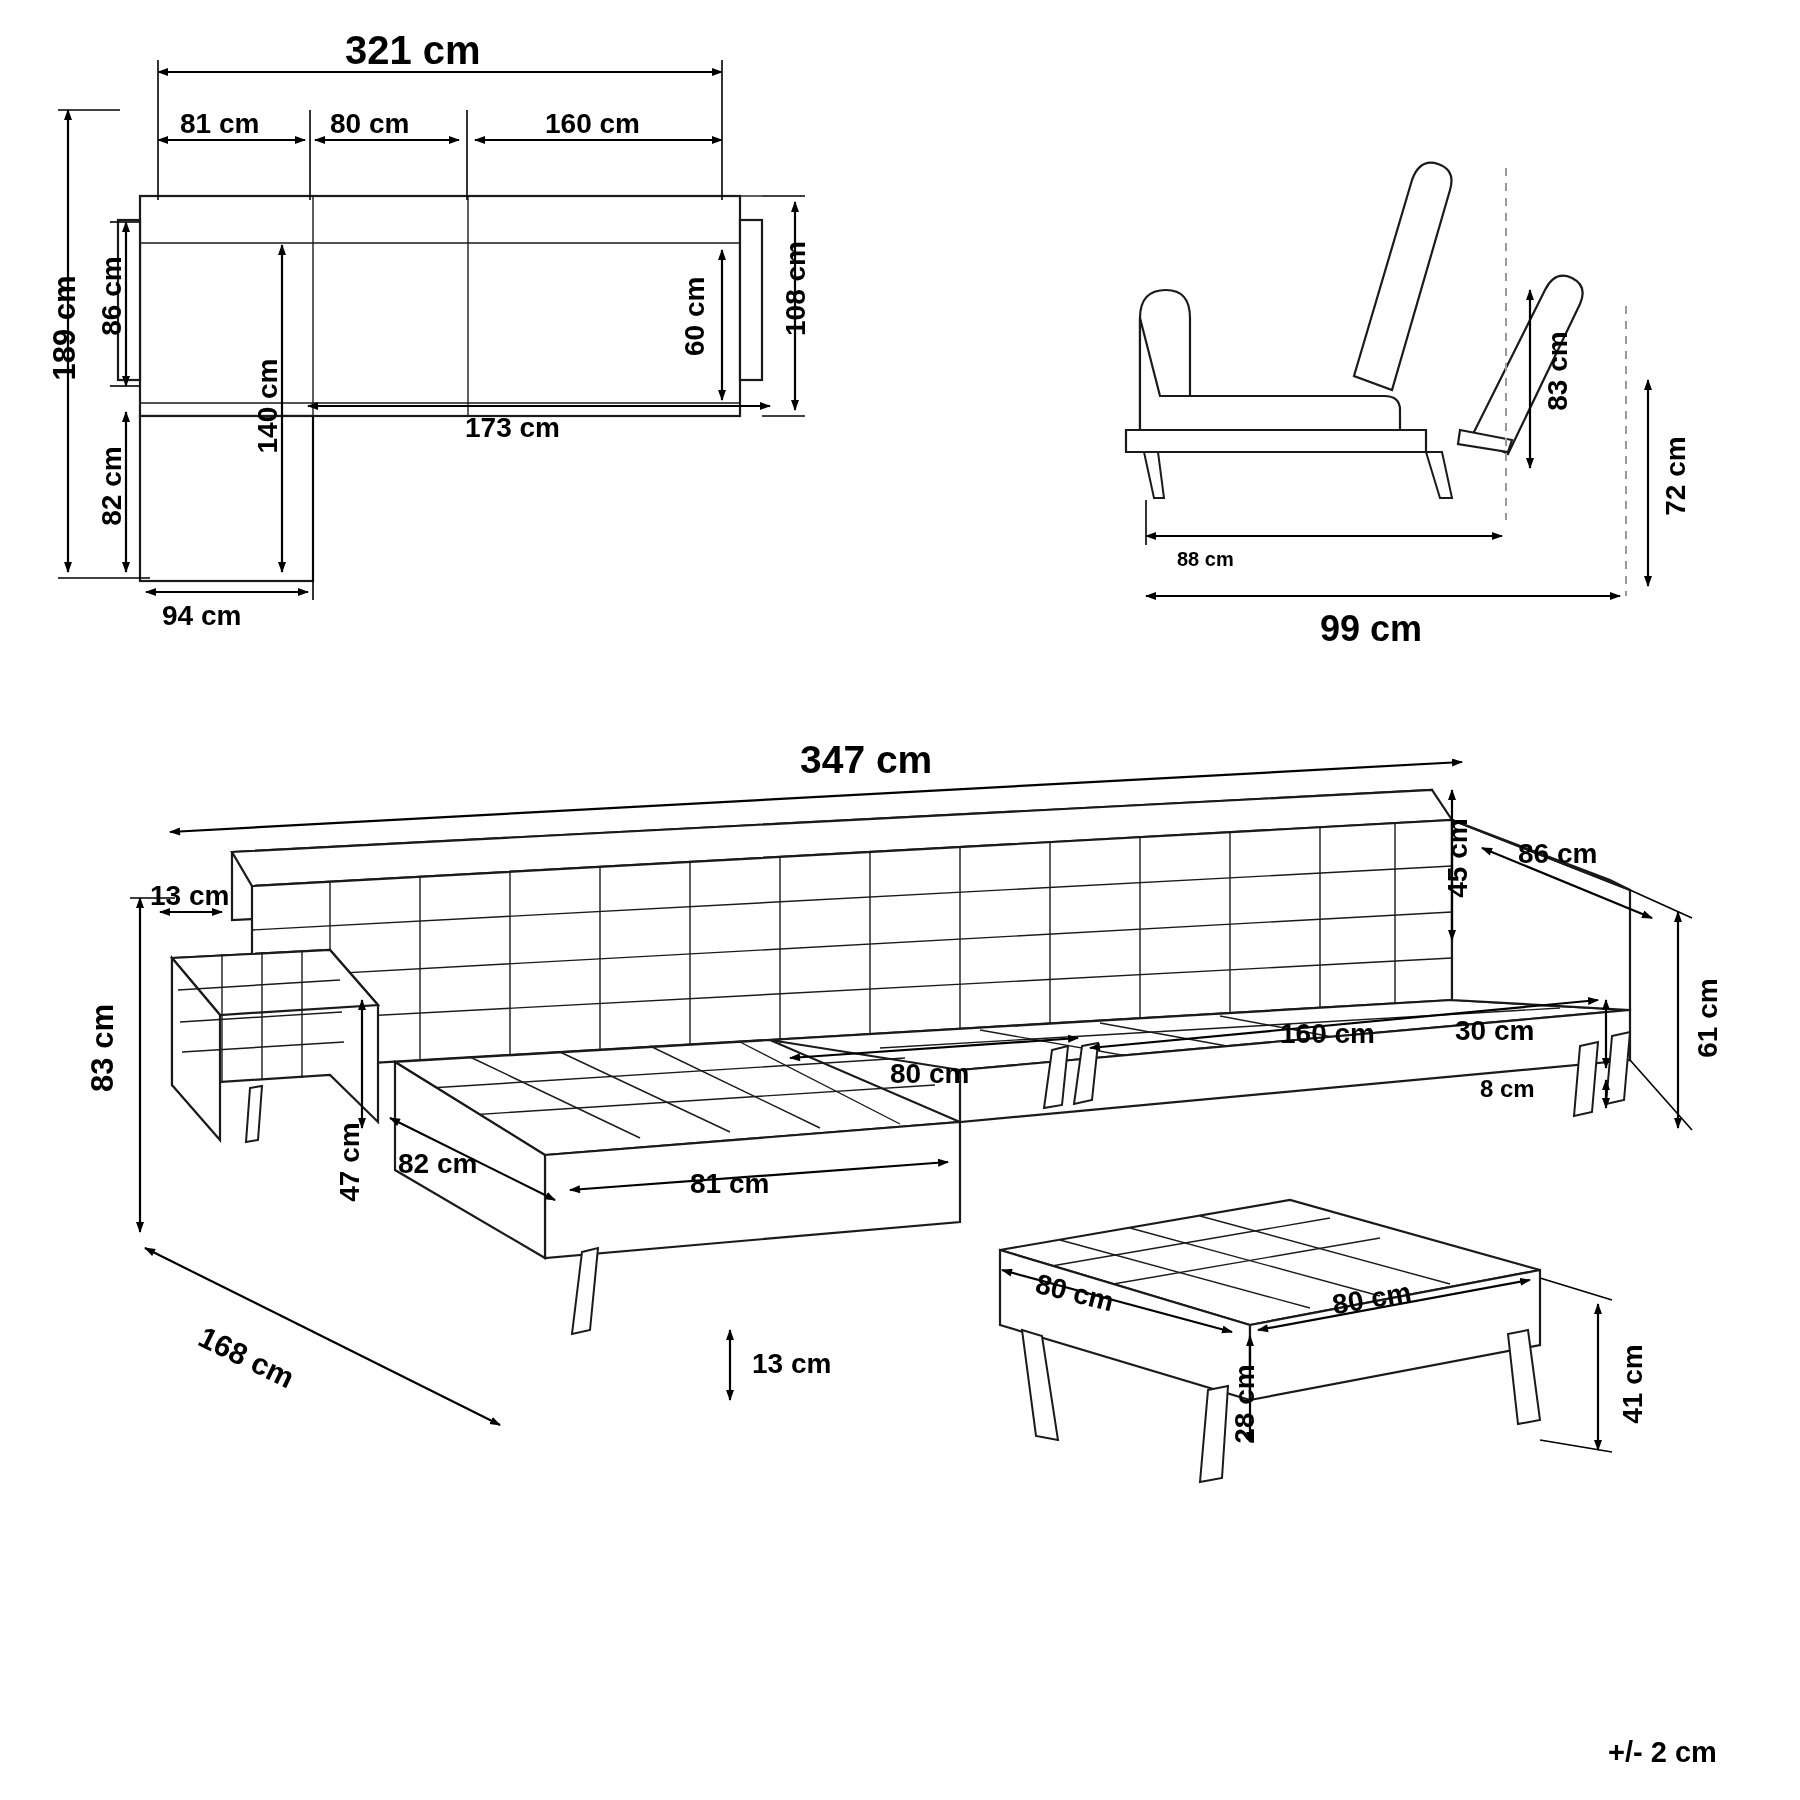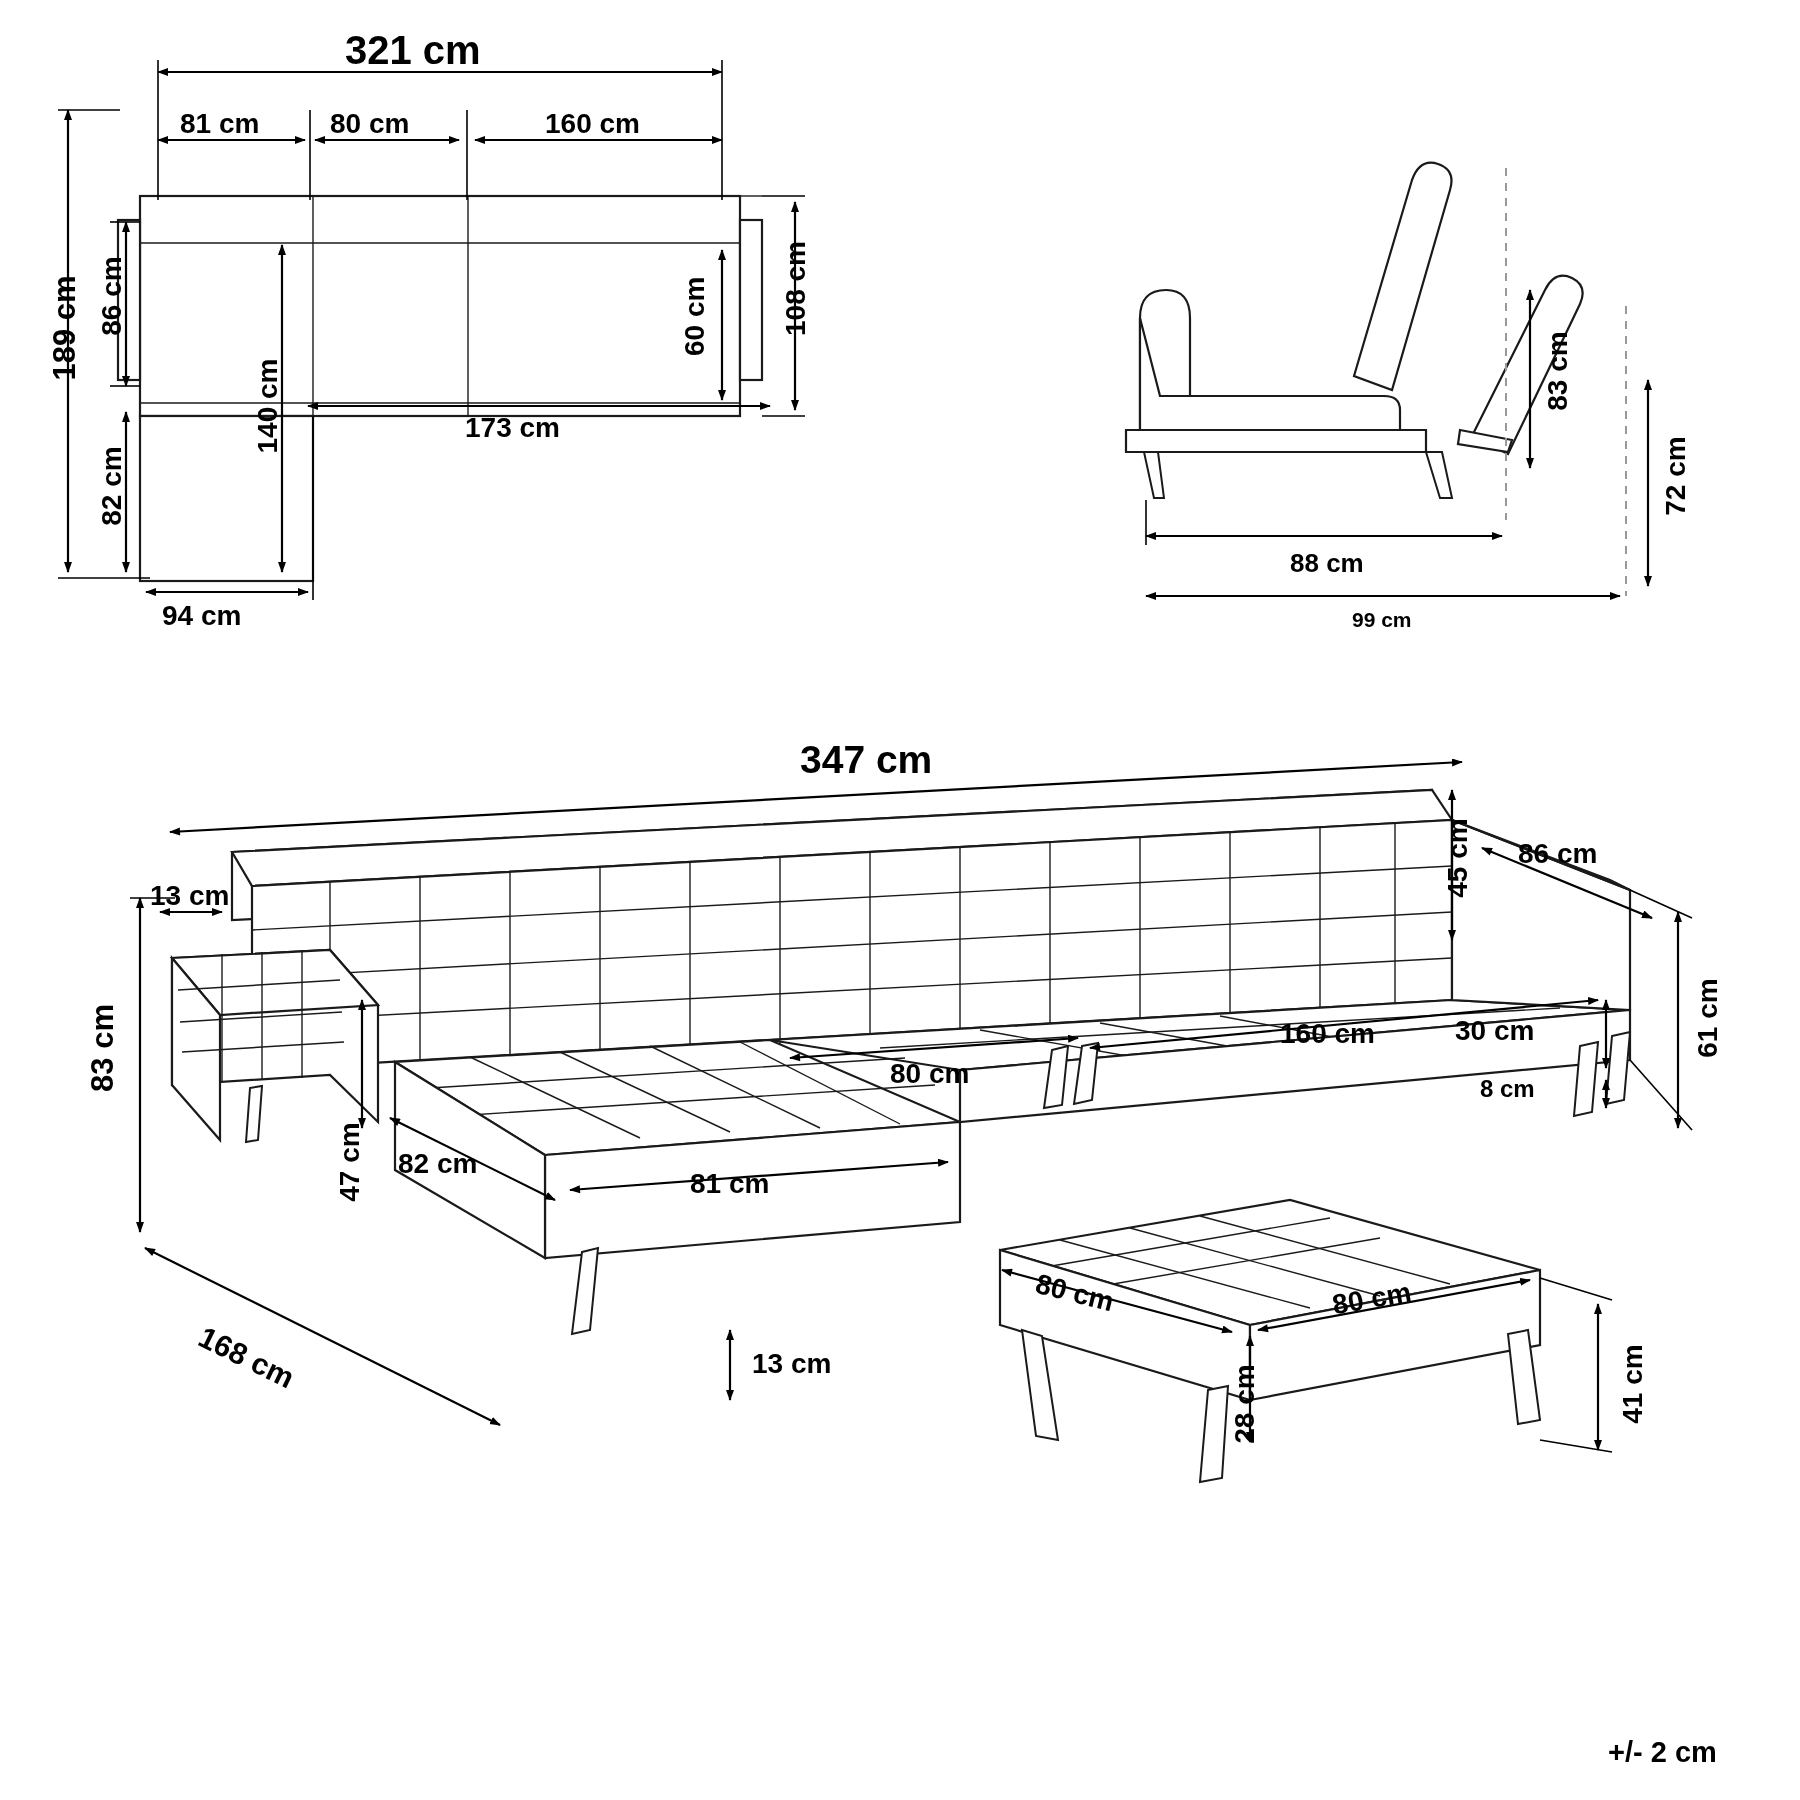--- a/index.html
+++ b/index.html
@@ -243,22 +243,22 @@
 <div class="lbl vert" style="left:665px;top:310px;width:60px;text-align:center;font-size:28px;">60 cm</div>
 <div class="lbl" style="left:465px;top:412px;font-size:28px;">173 cm</div>
 <div class="lbl vert" style="left:5px;top:310px;width:120px;text-align:center;font-size:31px;">189 cm</div>
 <div class="lbl vert" style="left:62px;top:280px;width:100px;text-align:center;font-size:28px;">86 cm</div>
 <div class="lbl vert" style="left:208px;top:390px;width:120px;text-align:center;font-size:28px;">140 cm</div>
 <div class="lbl vert" style="left:62px;top:470px;width:100px;text-align:center;font-size:28px;">82 cm</div>
 <div class="lbl" style="left:162px;top:600px;font-size:28px;">94 cm</div>
 
 <div class="lbl vert" style="left:1508px;top:355px;width:100px;text-align:center;font-size:28px;">83 cm</div>
 <div class="lbl vert" style="left:1626px;top:460px;width:100px;text-align:center;font-size:28px;">72 cm</div>
-<div class="lbl" style="left:1290px;top:548px;font-size:26px;">88 cm</div>
-<div class="lbl" style="left:1320px;top:608px;font-size:21px;margin-left:32px;">99 cm</div>
+<div class="lbl" style="left:1177px;top:548px;font-size:20px;">88 cm</div>
+<div class="lbl" style="left:1320px;top:608px;font-size:36px;">99 cm</div>
 
 <div class="lbl" style="left:800px;top:738px;font-size:39px;">347 cm</div>
 <div class="lbl vert" style="left:1408px;top:842px;width:100px;text-align:center;font-size:28px;">45 cm</div>
 <div class="lbl" style="left:1518px;top:838px;font-size:28px;">86 cm</div>
 <div class="lbl" style="left:150px;top:880px;font-size:28px;">13 cm</div>
 <div class="lbl vert" style="left:48px;top:1030px;width:110px;text-align:center;font-size:31px;">83 cm</div>
 <div class="lbl vert" style="left:1658px;top:1002px;width:100px;text-align:center;font-size:28px;">61 cm</div>
 <div class="lbl" style="left:1455px;top:1015px;font-size:28px;">30 cm</div>
 <div class="lbl" style="left:1480px;top:1075px;font-size:24px;">8 cm</div>
 <div class="lbl" style="left:890px;top:1058px;font-size:28px;">80 cm</div>

